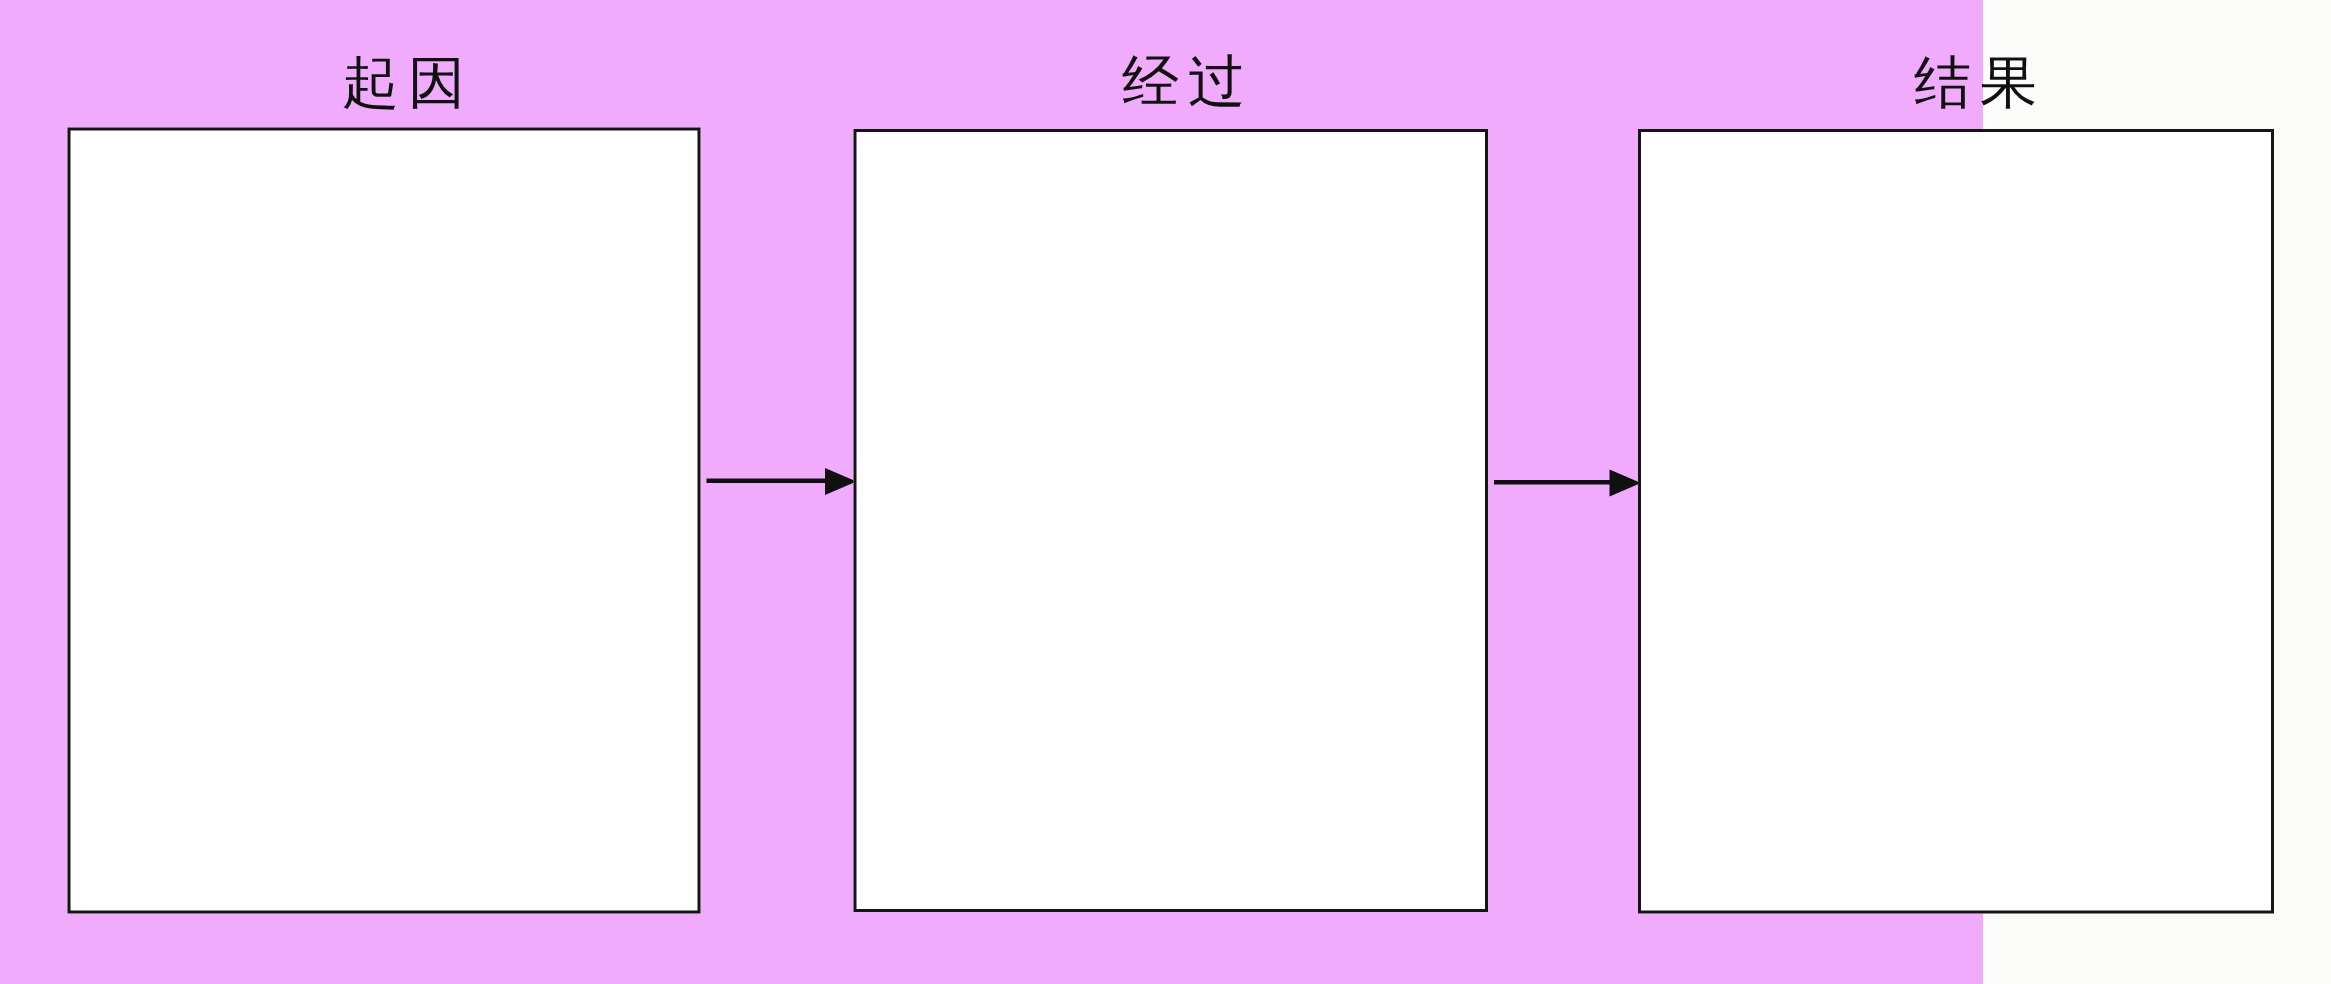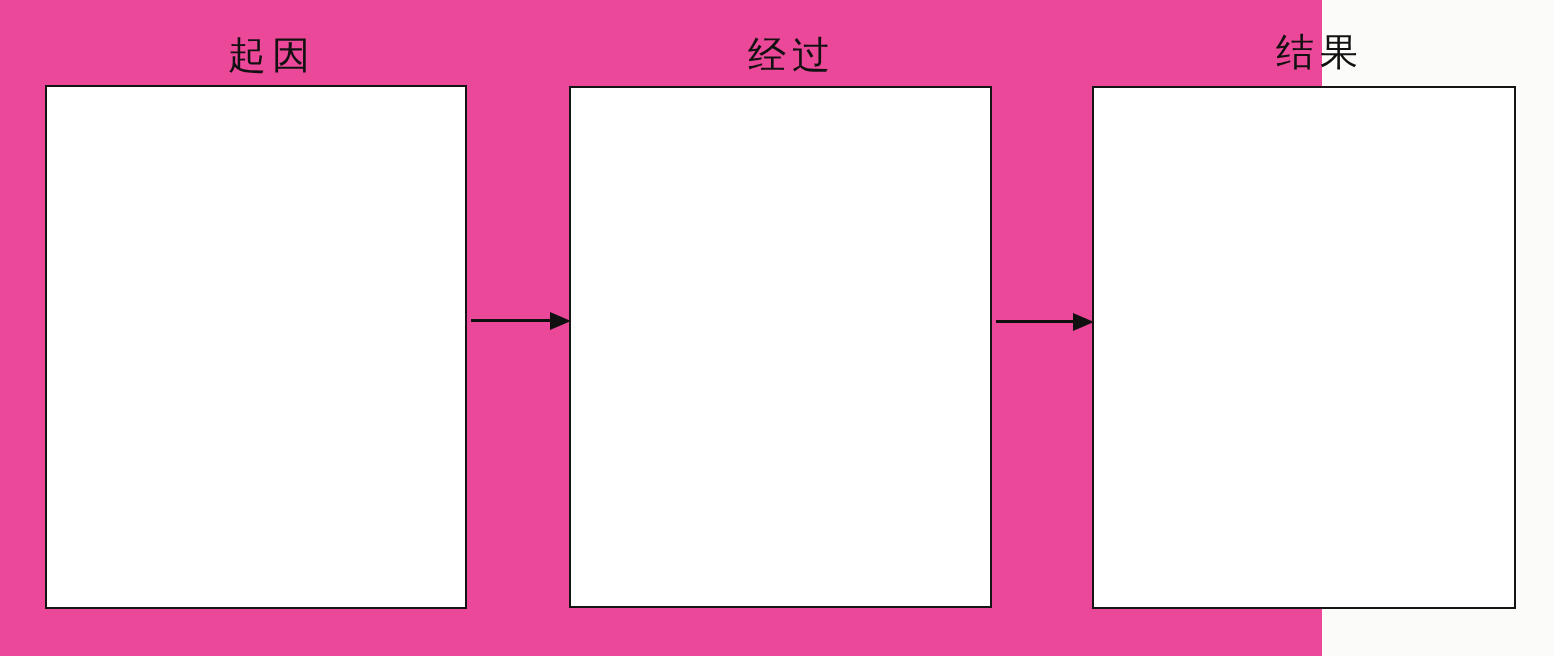--- a/index.html
+++ b/index.html
@@ -12,21 +12,21 @@
     height: 656px;
     background: #fbfbfa;
     font-family: "Liberation Serif", "DejaVu Serif", serif;
     overflow: hidden;
   }
 
   #canvas {
     position: relative;
     width: 1322px;
     height: 656px;
-    background: #ec4899;
+    background: #f0abfc;
   }
 
   
   .box-label {
     position: absolute;
     font-size: 38px;
     line-height: 1;
     color: #111111;
     letter-spacing: 6px;
     text-indent: 6px;
@@ -61,21 +61,21 @@
     width: 0;
     height: 0;
     border-top: 9px solid transparent;
     border-bottom: 9px solid transparent;
     border-left: 21px solid #101010;
   }
 
   
   #label-cause   { left: 222px; top: 36px; }
   #label-process { left: 742px; top: 36px; font-family: Liberation Serif, serif; }
-  #label-result  { left: 1270px; top: 36px; font-family: Liberation Mono, monospace; }
+  #label-result  { left: 1270px; top: 36px; }
 
   #box-cause   { left: 45px;   top: 85px;  width: 422px; height: 524px; }
   #box-process { left: 569px;  top: 86px;  width: 423px; height: 522px; }
   #box-result  { left: 1092px; top: 86px;  width: 424px; height: 523px; }
 
   #arrow-1 { left: 471px; top: 311px; width: 100px; }
   #arrow-1 .arrow-line { width: 80px; }
   #arrow-1 .arrow-head { left: 79px; }
 
   #arrow-2 { left: 996px; top: 312px; width: 98px; }

